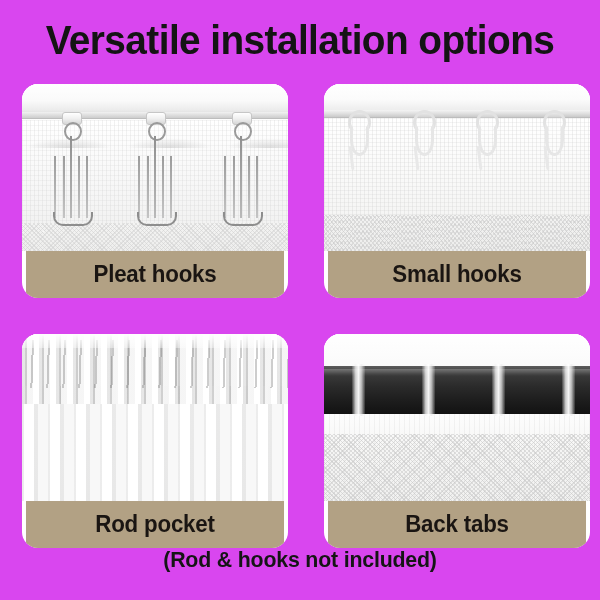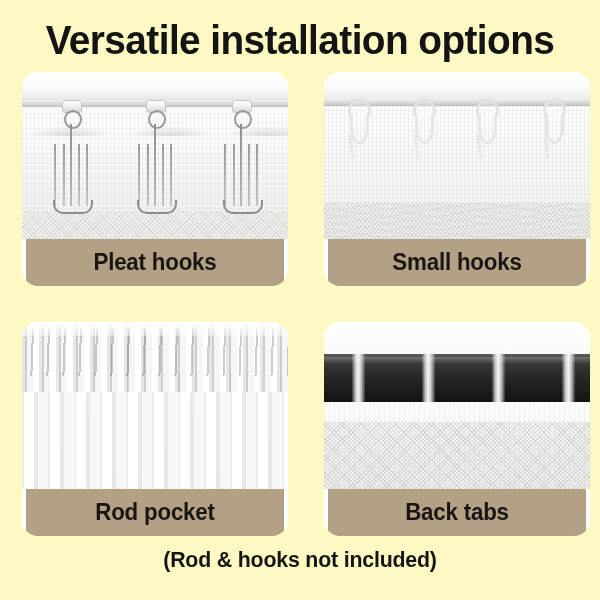--- a/index.html
+++ b/index.html
@@ -11,21 +11,21 @@
     height: 600px;
     background: #f6ede2;
     font-family: "Liberation Sans", sans-serif;
     overflow: hidden;
     position: relative;
   }
 
   #page {
     position: absolute;
     inset: 0;
-    background: #fef9c3;
+    background: #d946ef;
   }
 
   
   .page-title {
     position: absolute;
     left: 0;
     top: 18px;
     width: 600px;
     text-align: center;
     font-family: "Liberation Sans", sans-serif;
@@ -35,21 +35,21 @@
     color: #141414;
     transform: scaleX(0.97);
     transform-origin: center top;
     white-space: nowrap;
   }
 
   
   .grid {
     position: absolute;
     left: 22px;
-    top: 72px;
+    top: 84px;
     width: 556px;
     height: 446px;
     display: grid;
     grid-template-columns: 266px 266px;
     grid-template-rows: 214px 214px;
     column-gap: 24px;
     row-gap: 18px;
     gap: 36px;
   }
 

